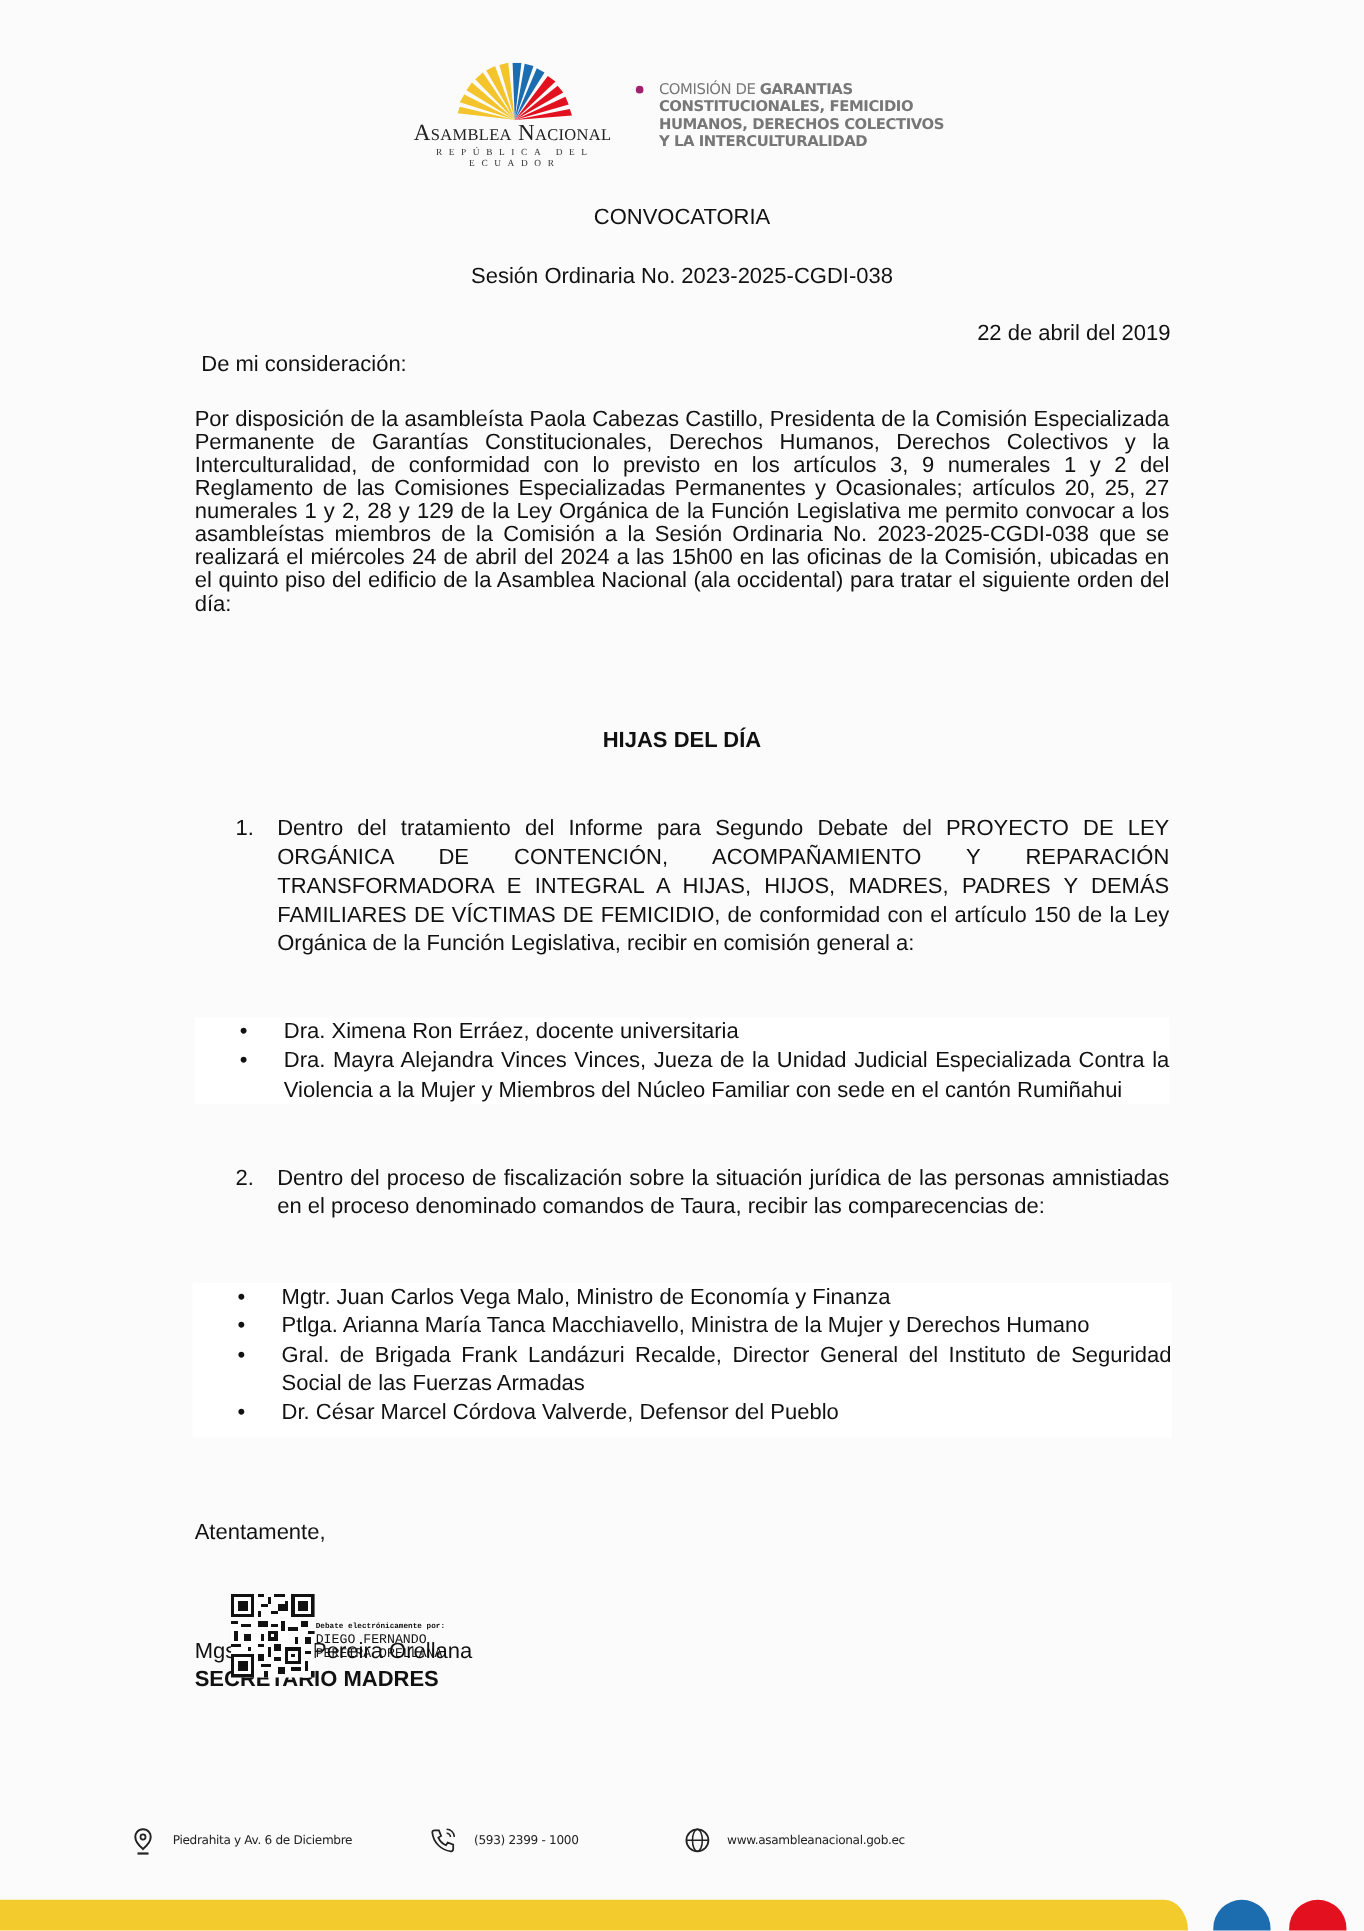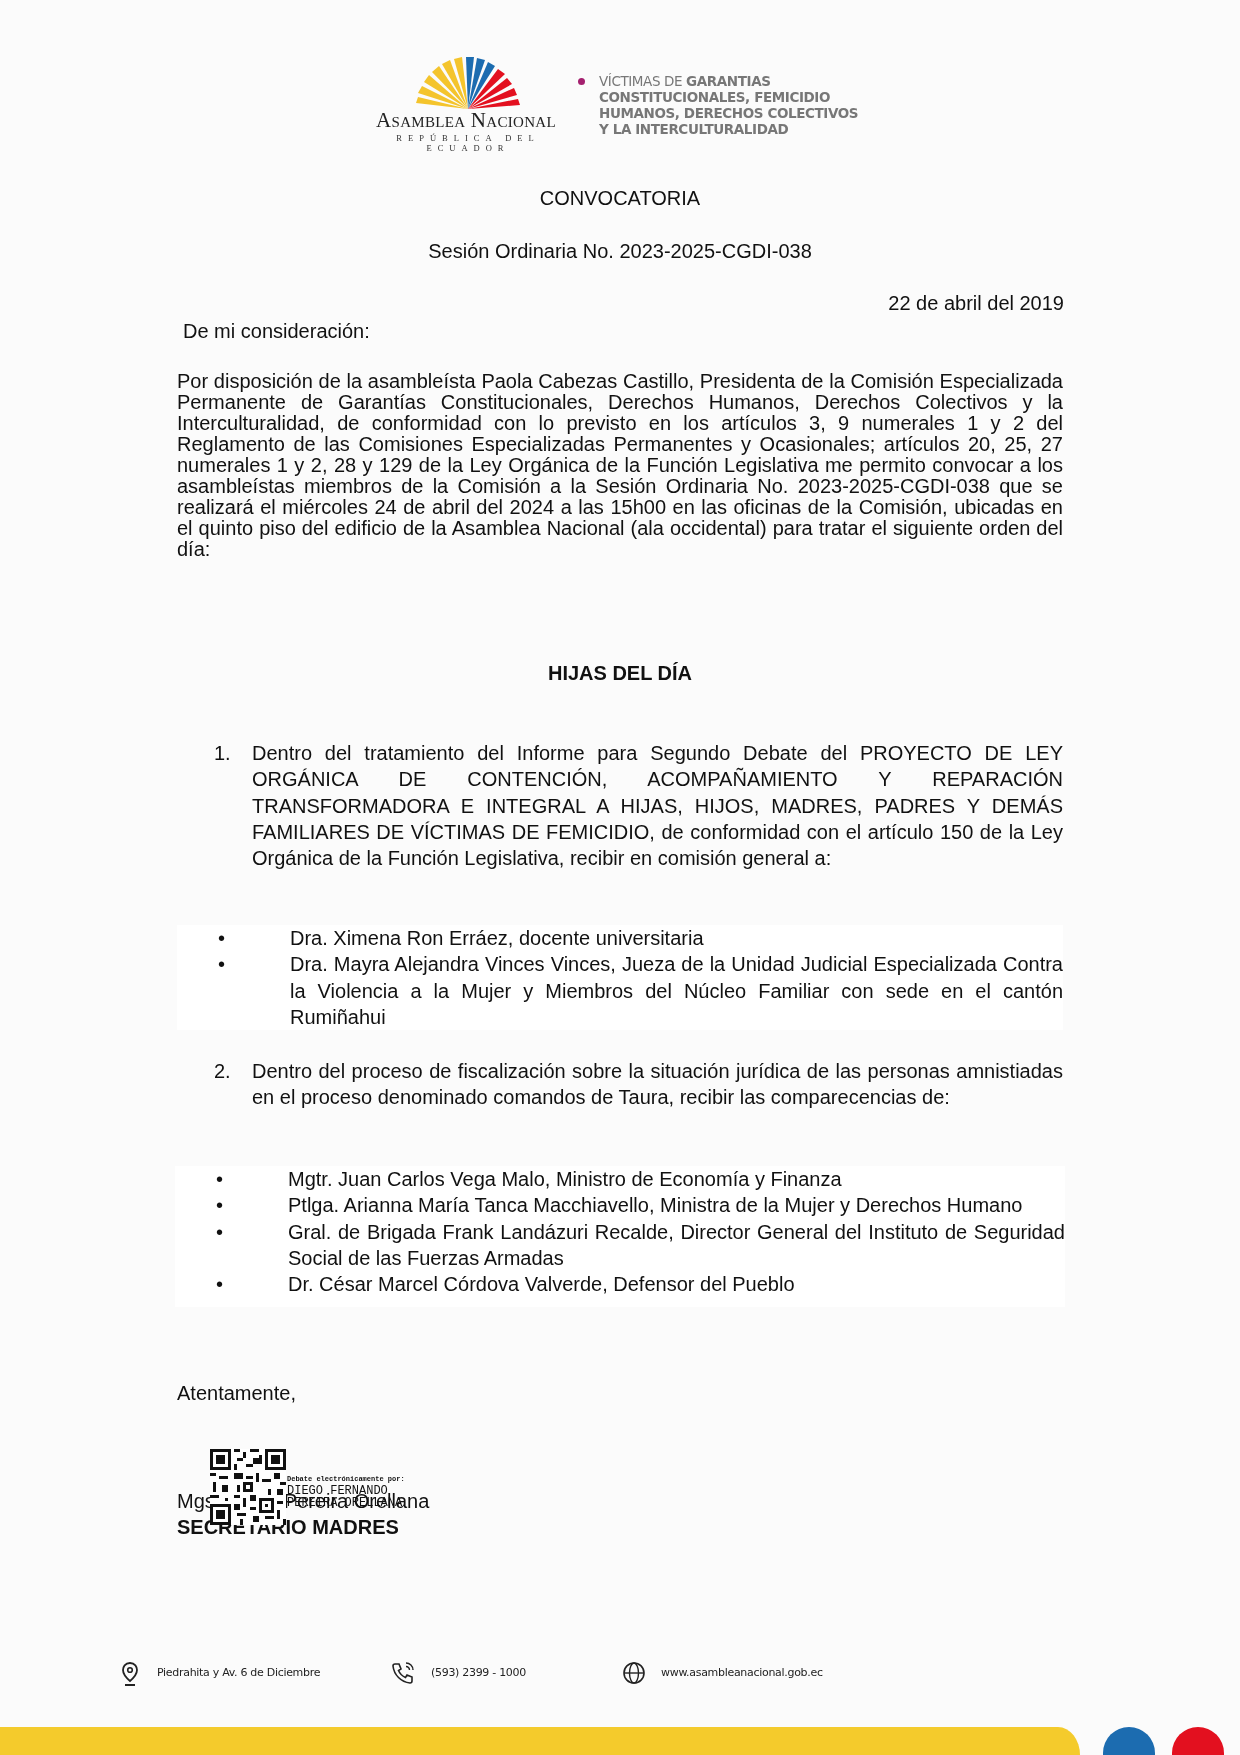--- a/index.html
+++ b/index.html
@@ -47,21 +47,21 @@
 
   .item { position: absolute; left: 177px; width: 886px; font-size: 20px; line-height: 26.3px; }
   .item .num { position: absolute; left: 37px; top: 0; }
   .item .txt { margin-left: 75px; text-align: justify; text-align-last: left; }
   #item1 { top: 740px; }
   #item2 { top: 1058px; }
 
   .bullets { position: absolute; left: 177px; width: 886px; font-size: 20px; line-height: 26.3px; background: #fff; }
   .bullet { position: relative; }
   .bullet .dot { position: absolute; left: 41px; top: 0; }
-  .bullet .txt { margin-left: 113px; text-align: justify; text-align-last: left; }
+  .bullet .txt { margin-left: 81px; text-align: justify; text-align-last: left; }
   #bullets1 { top: 925px; }
   #bullets2 { top: 1166px; padding-bottom: 10px; width: 890px; left: 175px; }
 
   #closing { left: 177px; top: 1382px; font-size: 20px; }
   #signer { left: 177px; top: 1490px; font-size: 20px; }
   #signer-role { left: 177px; top: 1516px; font-size: 20px; font-weight: bold; }
 
   #qr { left: 210px; top: 1449px; width: 76px; height: 76px; background: #fff; }
   #sig-stamp { left: 287px; top: 1473px; font-family: "Liberation Mono", monospace; color: #111; line-height: 12px; }
   #sig-stamp .small { font-size: 7px; font-weight: bold; }
@@ -95,21 +95,21 @@
       <path d="M0,0 L50,-10 L52,-4 Z" fill="#e3101f"></path>
     </g>
   </svg>
   <div class="logo-name">Asamblea Nacional</div>
   <div class="logo-sub">REPÚBLICA DEL ECUADOR</div>
 </div>
 
 <div id="commission" class="abs">
   <span class="comm-dot"></span>
   <div class="comm-text">
-    <div><span>VÍCTIMAS DE </span><b>GARANTIAS</b></div>
+    <div><span>COMISIÓN DE </span><b>GARANTIAS</b></div>
     <div><b>CONSTITUCIONALES, FEMICIDIO</b></div>
     <div><b>HUMANOS, DERECHOS COLECTIVOS</b></div>
     <div><b>Y LA INTERCULTURALIDAD</b></div>
   </div>
 </div>
 
 <div id="title" class="abs center-line">CONVOCATORIA</div>
 <div id="session" class="abs center-line">Sesión Ordinaria No. 2023-2025-CGDI-038</div>
 <div id="date" class="abs">22 de abril del 2019</div>
 <div id="salutation" class="abs">De mi consideración:</div>

